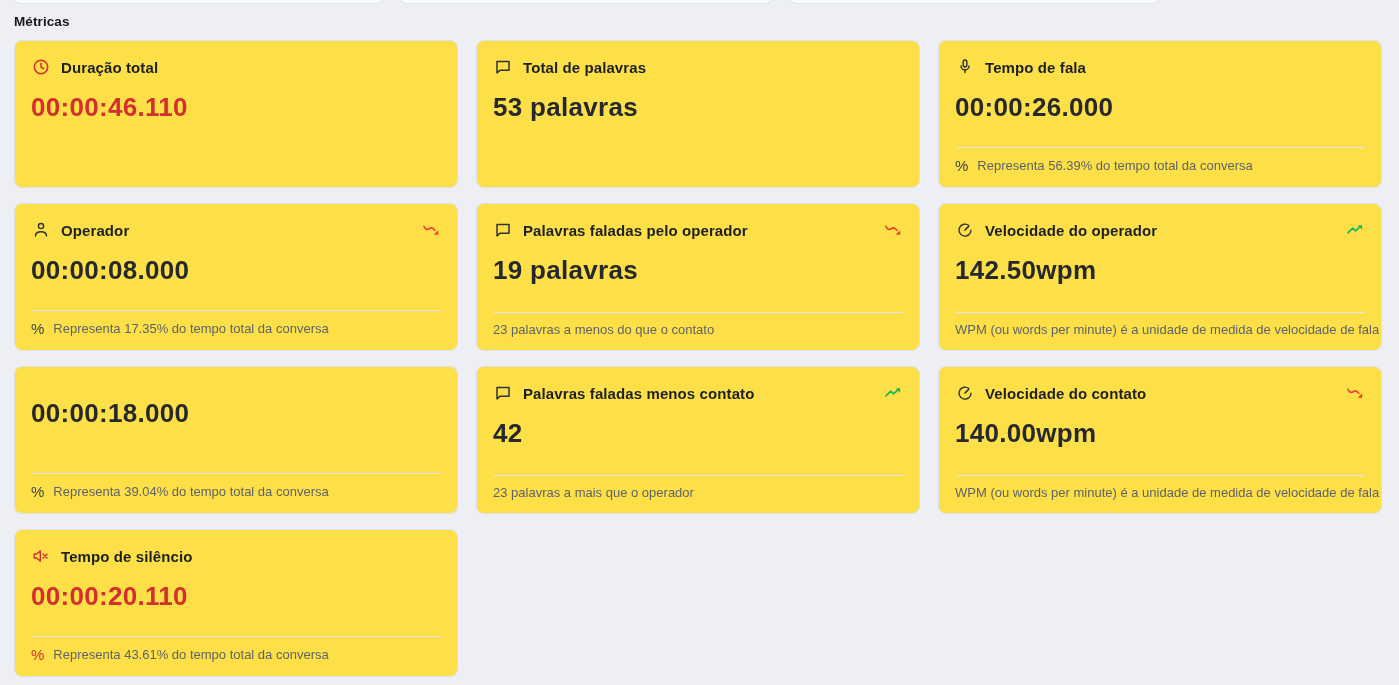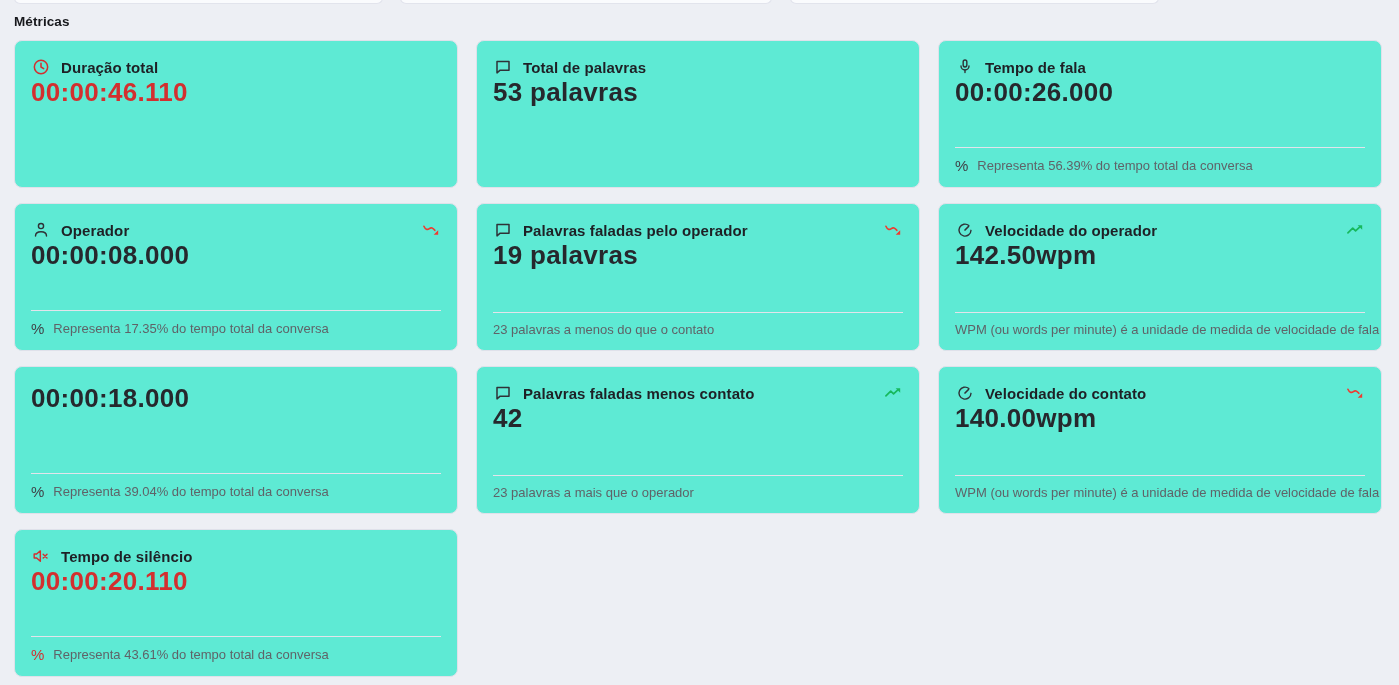--- a/index.html
+++ b/index.html
@@ -25,34 +25,34 @@
     font-size:13.5px; font-weight:bold; color:#17181c; letter-spacing:.1px;text-align:right;
   }
 
   .grid {
     position:absolute; top:40px; left:14px; width:1368px;
     display:grid; grid-template-columns:444px 444px 444px;
     column-gap:18px; row-gap:15px;
   }
   .card {
     position:relative; height:148px;
-    background:#5eead4;
+    background:#fde047;
     border:1px solid #dfe1ea;
     border-radius:8px;
     padding:16px;
   }
   .card-header { display:flex; align-items:center; gap:10px; height:20px; }
   .hicon { width:20px; height:20px; flex:0 0 20px; color:#2f3237; }
   .hicon.red { color:#d32f2f; }
   .card-title { font-size:15px; font-weight:bold; color:#1e2025; letter-spacing:.1px; white-space:nowrap; }
   .trend { margin-left:auto; width:20px; height:20px; }
   .trend.up   { color:#17b85c; }
   .trend.down { color:#ef3b30; }
   .card-value {
-    font-size:26px; font-weight:bold;
+    margin-top:15px; font-size:26px; font-weight:bold;
     color:#26282d; letter-spacing:.3px; white-space:nowrap;
   }
   .card-value.red { color:#d32f2f; }
   .card-footer {
     position:absolute; left:16px; right:16px; bottom:0;
     border-top:1px solid #e3e4eb;
     padding:9px 0 13px;
     display:flex; align-items:center; gap:9px;
     font-size:13px; color:#5f6368; white-space:nowrap;
   }

